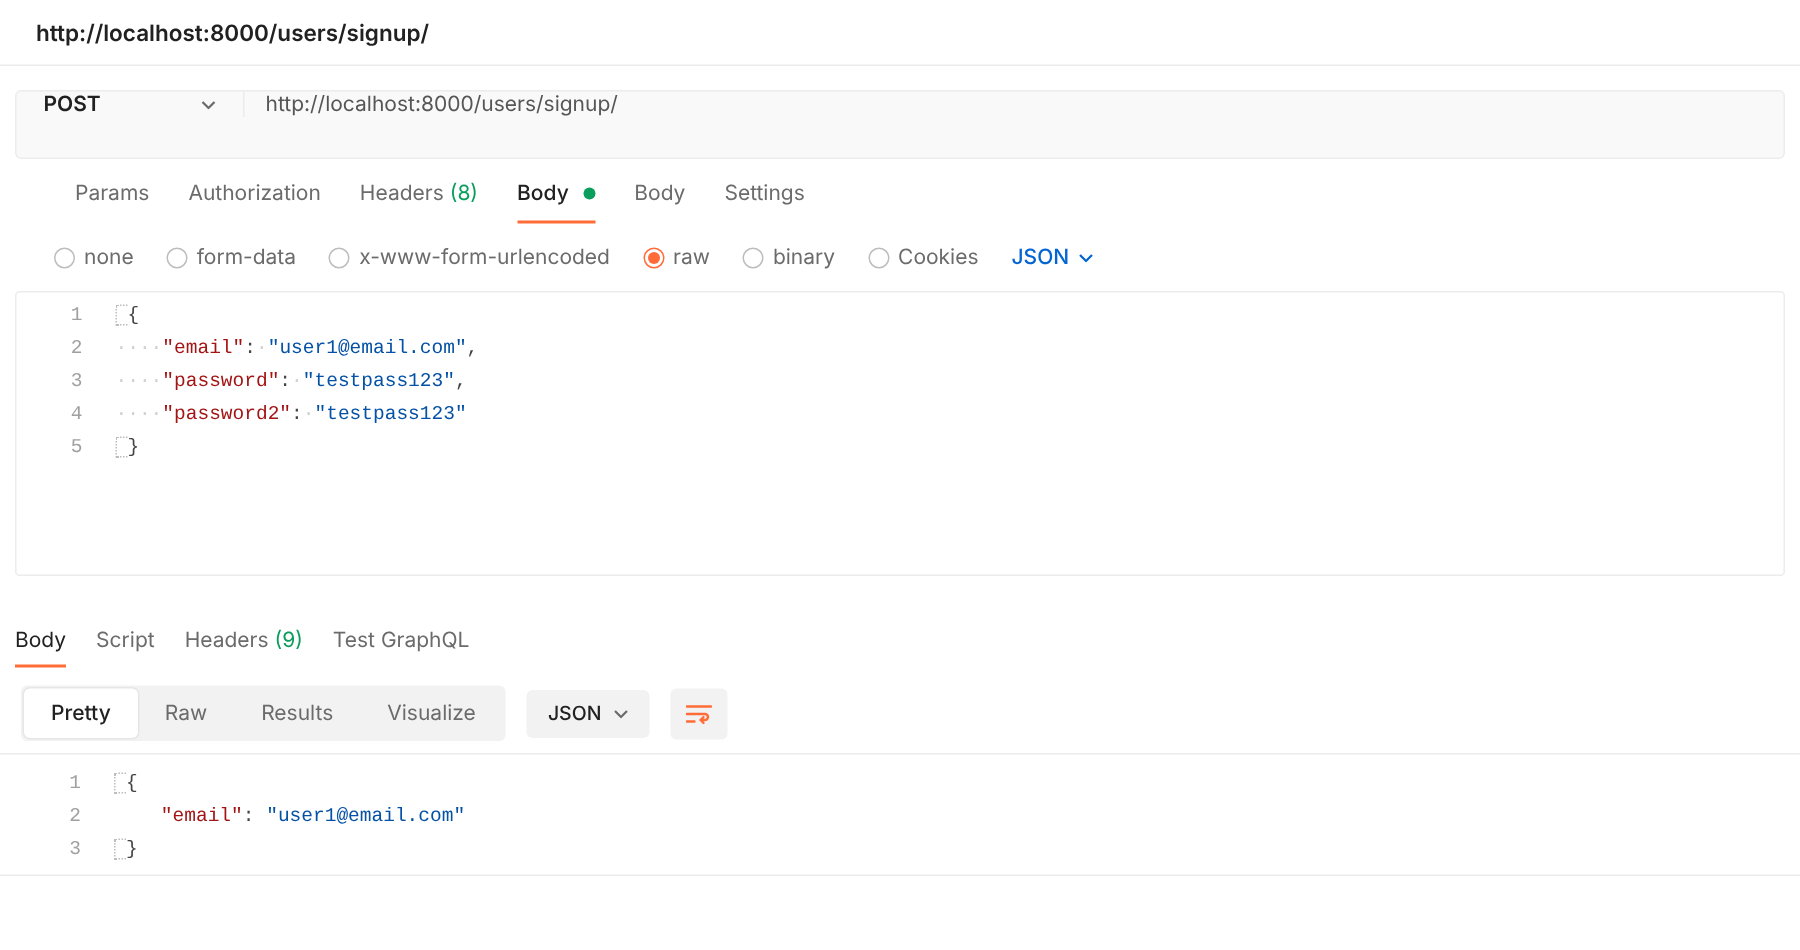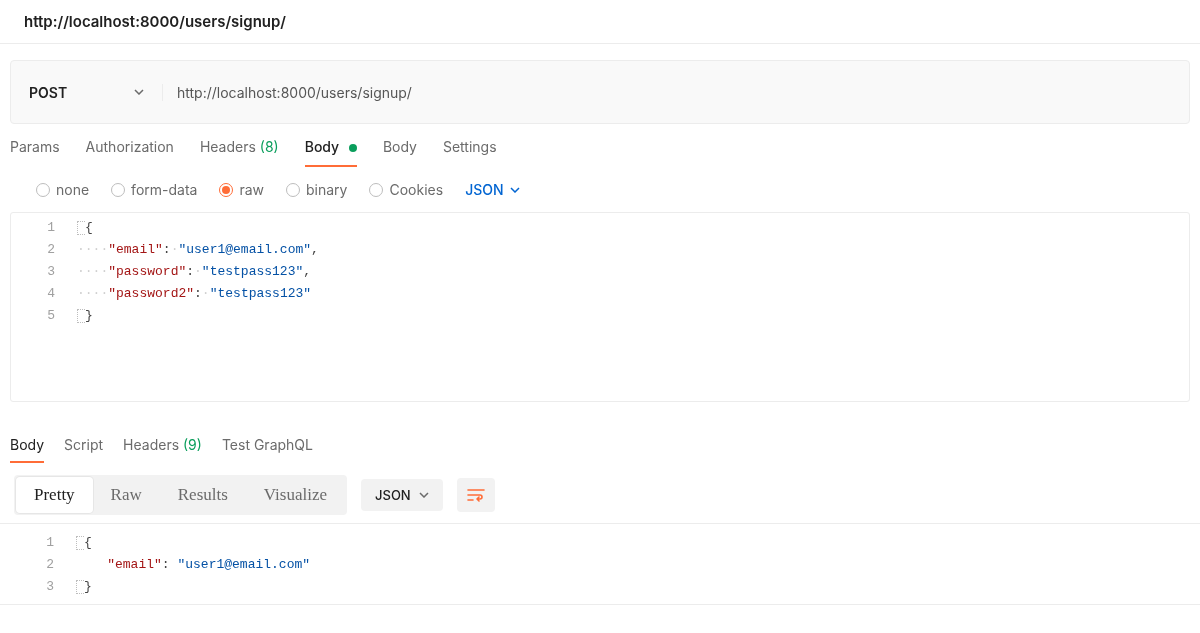--- a/index.html
+++ b/index.html
@@ -1,23 +1,23 @@
 <!DOCTYPE html>
 <html><head>
 <meta charset="utf-8">
 <style>
   * { box-sizing: border-box; margin: 0; padding: 0; }
   body { font-family: Inter, -apple-system, BlinkMacSystemFont, "Segoe UI", Helvetica, Arial, sans-serif; font-size: 14px; color: #212121; background: #fff; width: 1200px; }
   .page-header { padding: 12px 24px; font-weight: 600; font-size: 15px; }
   .divider { height: 1px; background: #ececec; }
-  .request-bar { margin: 16px 10px 0 10px; background: #f9f9f9; border: 1px solid #ececec; border-radius: 4px; display: flex; align-items: center; height: 64px; }
+  .request-bar { margin: 16px 10px 0 10px; background: #f9f9f9; border: 1px solid #ececec; border-radius: 4px; display: flex; align-items: flex-start; height: 46px; }
   .method-select { width: 152px; display: flex; align-items: center; padding: 0 18px; font-weight: 600; color: #212121; border-right: 1px solid #ececec; cursor: pointer; justify-content: space-between; }
   .url-input { flex: 1; display: flex; align-items: center; padding: 0 14px; color: #565656; font-size: 14px; }
   .chev { width: 10px; height: 6px; }
-  .req-tabs { display: flex; gap: 26px; padding: 14px 10px 0 10px; color: #6b6b6b; align-items: center; }
+  .req-tabs { display: flex; gap: 26px; padding: 14px 10px 0 10px; color: #6b6b6b; align-items: center; margin-left: 40px; }
   .req-tab { padding-bottom: 10px; border-bottom: 2px solid transparent; cursor: pointer; }
   .req-tab.active { color: #212121; font-weight: 500; border-bottom: 2px solid #ff6c37; }
   .paren { color: #0a9e5c; }
   .green-dot { display: inline-block; width: 8px; height: 8px; background: #0a9e5c; border-radius: 50%; margin-left: 6px; vertical-align: middle; }
   .body-type-row { display: flex; gap: 22px; padding: 14px 18px 10px 36px; align-items: center; color: #6b6b6b; }
   .radio-item { display: flex; align-items: center; gap: 6px; cursor: pointer; }
   .radio-circle { width: 14px; height: 14px; border-radius: 50%; border: 1.5px solid #bdbdbd; background: #fff; }
   .radio-circle.sel { border-color: #ff6c37; display: flex; align-items: center; justify-content: center; }
   .radio-circle.sel::after { content: ""; width: 8px; height: 8px; background: #ff6c37; border-radius: 50%; }
   .dd-link { color: #0265d2; font-weight: 500; display: flex; align-items: center; gap: 6px; cursor: pointer; }
@@ -33,21 +33,21 @@
   .ind-dots { color: #d0d0d0; }
   .k { color: #a31515; }
   .v-str { color: #0451a5; }
   .punc { color: #444; }
   .panel-gap { height: 30px; }
   .resp-tabs { display: flex; gap: 20px; padding: 4px 10px 0 10px; color: #6b6b6b; }
   .resp-tab { padding-bottom: 8px; border-bottom: 2px solid transparent; cursor: pointer; }
   .resp-tab.active { color: #212121; border-bottom: 2px solid #ff6c37; }
   .resp-controls { display: flex; gap: 0; padding: 12px 14px 8px 14px; align-items: center; }
   .seg-group { display: flex; background: #f2f2f2; border-radius: 4px; padding: 2px; }
-  .seg-btn { padding: 8px 18px; color: #6b6b6b; border-radius: 4px; cursor: pointer; font-size: 17px; font-family: Liberation Serif, serif; }
+  .seg-btn { padding: 8px 18px; color: #6b6b6b; border-radius: 4px; cursor: pointer; font-size: 14px; }
   .seg-btn.active { background: #fff; color: #212121; font-weight: 500; box-shadow: 0 0 0 1px #e6e6e6; }
   .spacer12 { width: 14px; }
   .sel-pill { background: #f2f2f2; border-radius: 4px; padding: 8px 14px; display: flex; align-items: center; gap: 8px; color: #212121; font-weight: 500; cursor: pointer; font-size: 13px; }
   .icon-pill { background: #f2f2f2; border-radius: 4px; width: 38px; height: 34px; display: flex; align-items: center; justify-content: center; cursor: pointer; }
   .wrap-icon { color: #d46b2a; }
   .resp-editor-wrap { border-top: 1px solid #ececec; border-bottom: 1px solid #ececec; margin: 0 0 0 0; padding: 4px 10px 6px 10px; }
 </style>
 </head>
 <body>
 
@@ -80,20 +80,24 @@
 </div>
 
 <div class="body-type-row">
   <div class="radio-item">
     <span class="radio-circle"></span>
     <span>none</span>
   </div>
   <div class="radio-item">
     <span class="radio-circle"></span>
     <span>form-data</span>
+  </div>
+  <div class="radio-item">
+    <span class="radio-circle"></span>
+    <span>x-www-form-urlencoded</span>
   </div>
   <div class="radio-item">
     <span class="radio-circle sel"></span>
     <span>raw</span>
   </div>
   <div class="radio-item">
     <span class="radio-circle"></span>
     <span>binary</span>
   </div>
   <div class="radio-item">

